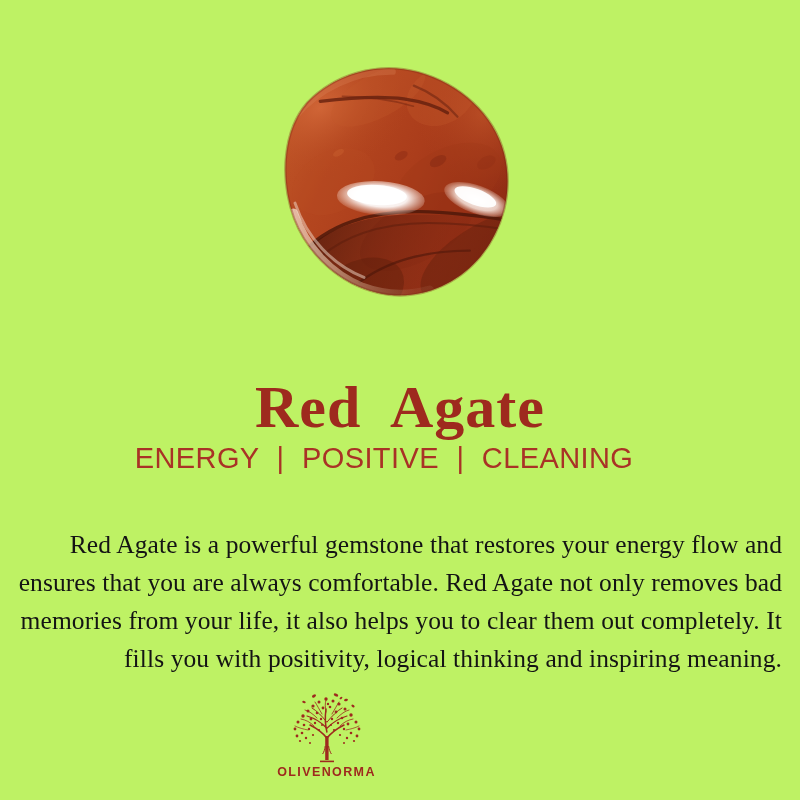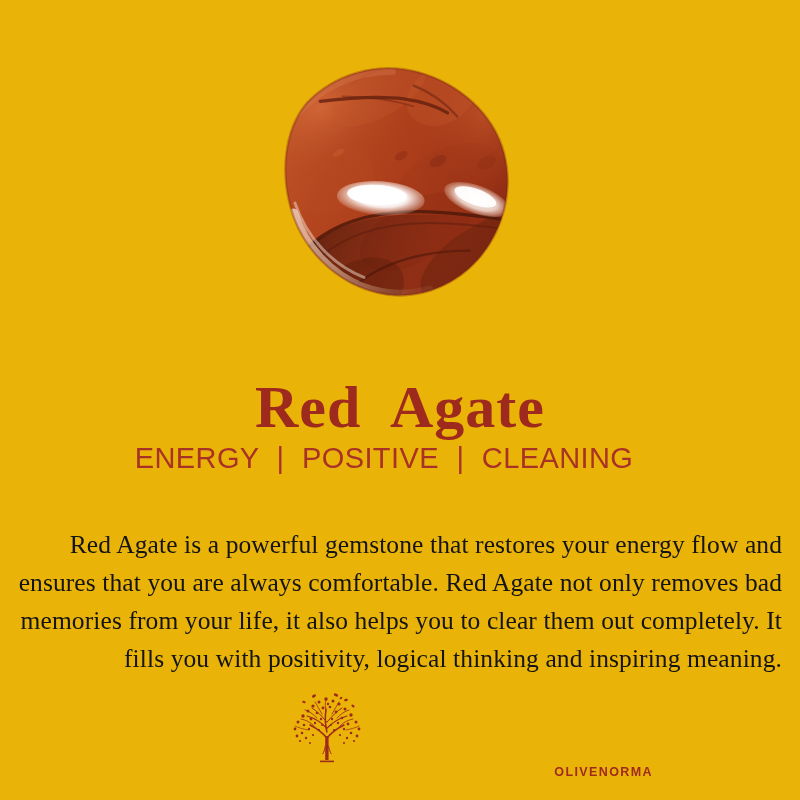--- a/index.html
+++ b/index.html
@@ -11,21 +11,21 @@
     width: 800px;
     height: 800px;
     overflow: hidden;
     font-family: "Liberation Serif", serif;
     -webkit-font-smoothing: antialiased;
   }
   .card {
     position: relative;
     width: 800px;
     height: 800px;
-    background: #eab308;
+    background: #bef264;
     box-sizing: border-box;
     padding-left: 16px;
   }
 
   
   .stone-area {
     position: absolute;
     left: 0;
     top: 55px;
     width: 800px;
@@ -84,21 +84,21 @@
     line-height: 38px;
     letter-spacing: 0.1px;
   }
 
   
   .logo {
     position: absolute;
     left: 0;
     top: 692px;
     width: 653px;
-    text-align: right;
+    text-align: center;
   }
   .logo-mark {
     display: block;
     margin: 0 auto;
   }
   .logo-word {
     display: block;
     margin-top: 1px;
     font-family: "Liberation Sans", sans-serif;
     font-size: 12.5px;

